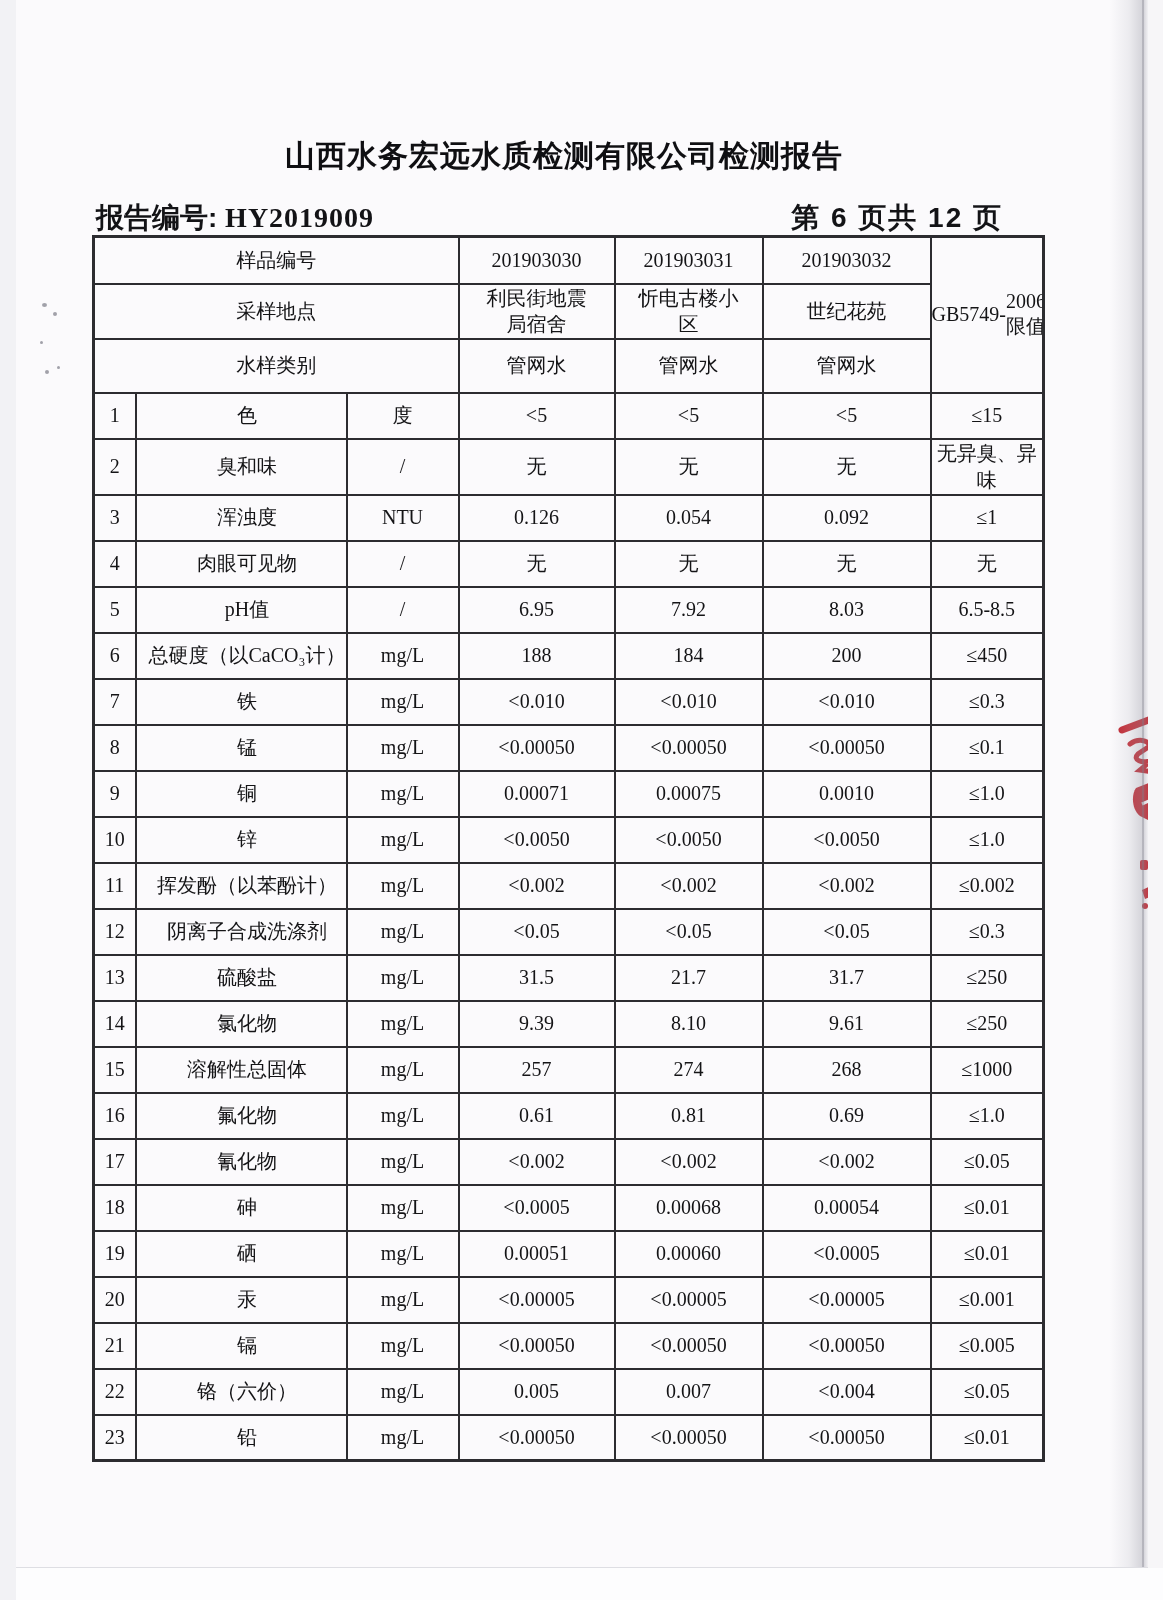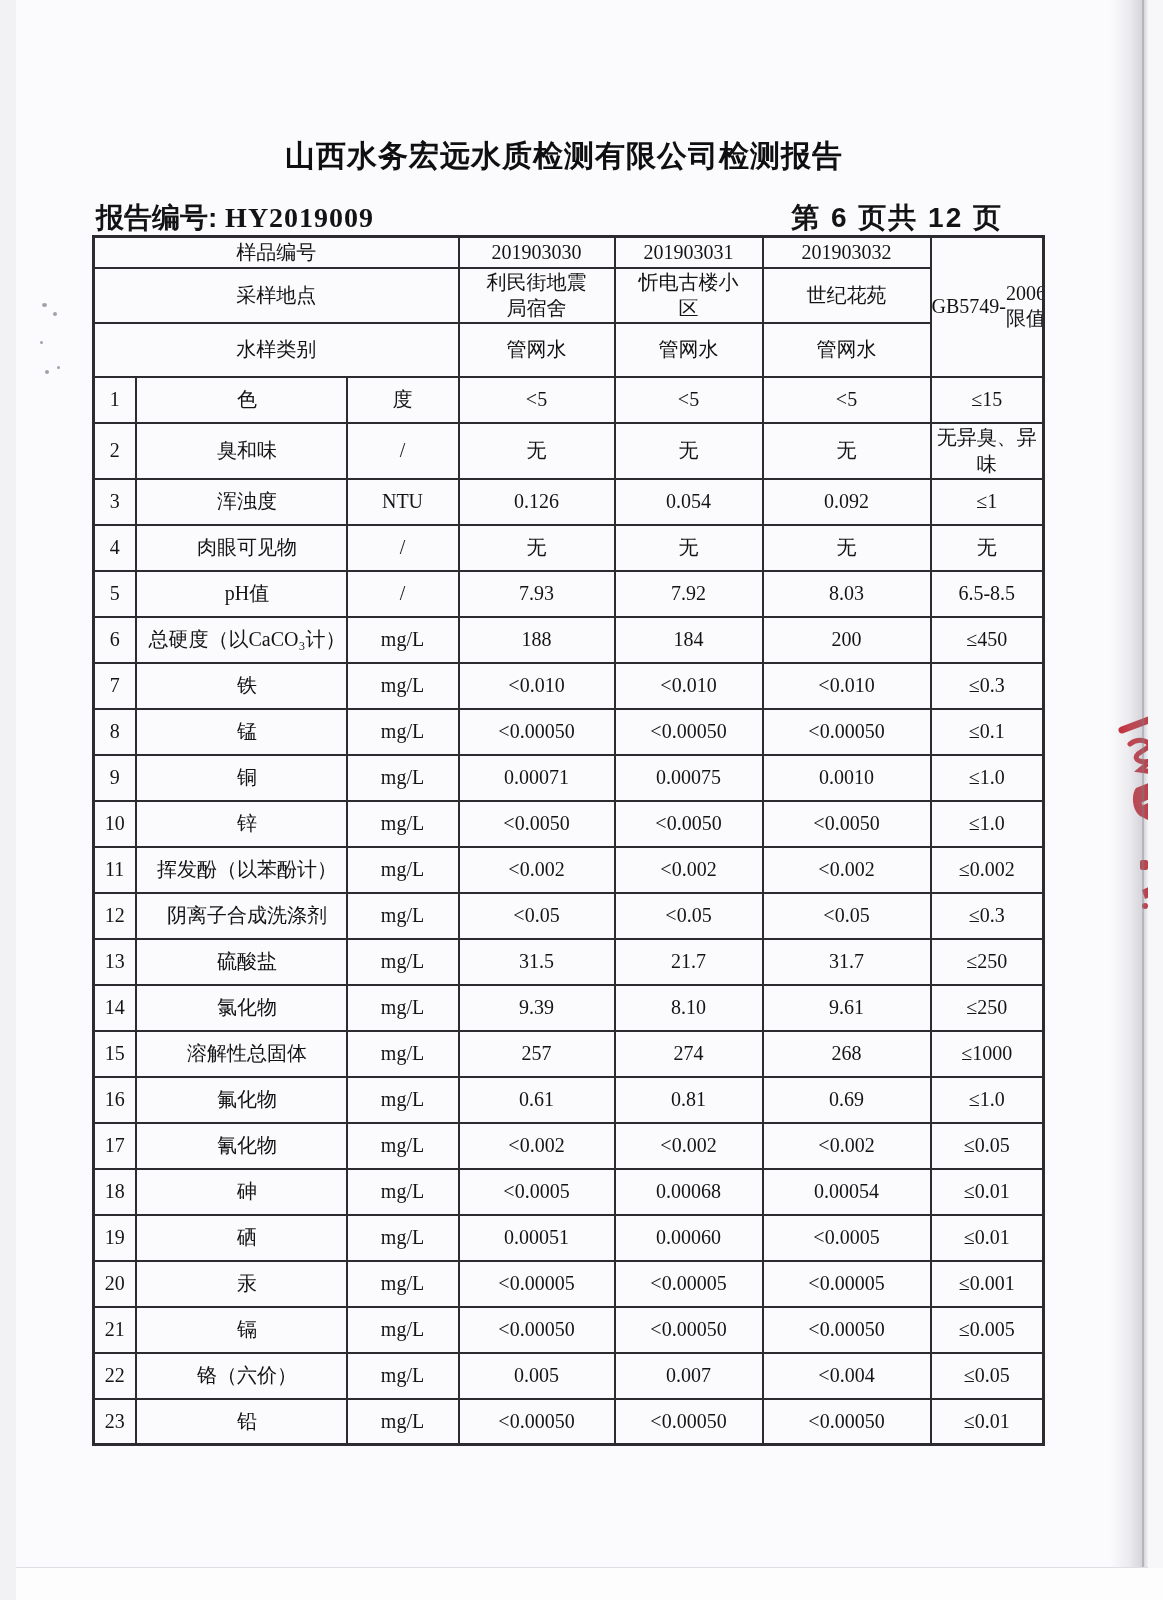--- a/index.html
+++ b/index.html
@@ -62,21 +62,21 @@
     color:#141416;
   }
   table.report td {
     border:2px solid #2c2c30;
     text-align:center; vertical-align:middle;
     font-size:20px; font-weight:500;
     overflow:hidden;
   }
   table.report { border:3px solid #2c2c30; }
   thead td { font-size:21px; }
-  tr.h1 { height:31px;font-family:Liberation Serif, serif; }
+  tr.h1 { height:47px;font-family:Liberation Serif, serif; }
   tr.h2 { height:55px; }
   tr.h3 { height:54px; }
   tbody tr { height:46px; }
   td.c-name { text-align:left; padding-left:12px; }
   td.c-no { font-size:19px; }
   td.loc { padding:0 20px; line-height:1.3; }
   td.gb { font-size:21px; }
   td.gb .gbwrap {
     display:flex; flex-direction:row; justify-content:space-around;
     height:130px; align-items:center;
@@ -178,21 +178,21 @@
             <td class="c-unit">/</td>
             <td class="c-val">无</td>
             <td class="c-val">无</td>
             <td class="c-val">无</td>
             <td class="c-limit">无</td>
           </tr>
           <tr>
             <td class="c-no">5</td>
             <td class="c-name">pH值</td>
             <td class="c-unit">/</td>
-            <td class="c-val">7.93</td>
+            <td class="c-val">6.95</td>
             <td class="c-val">7.92</td>
             <td class="c-val">8.03</td>
             <td class="c-limit">6.5-8.5</td>
           </tr>
           <tr>
             <td class="c-no">6</td>
             <td class="c-name">总硬度（以CaCO₃计）</td>
             <td class="c-unit">mg/L</td>
             <td class="c-val">188</td>
             <td class="c-val">184</td>

